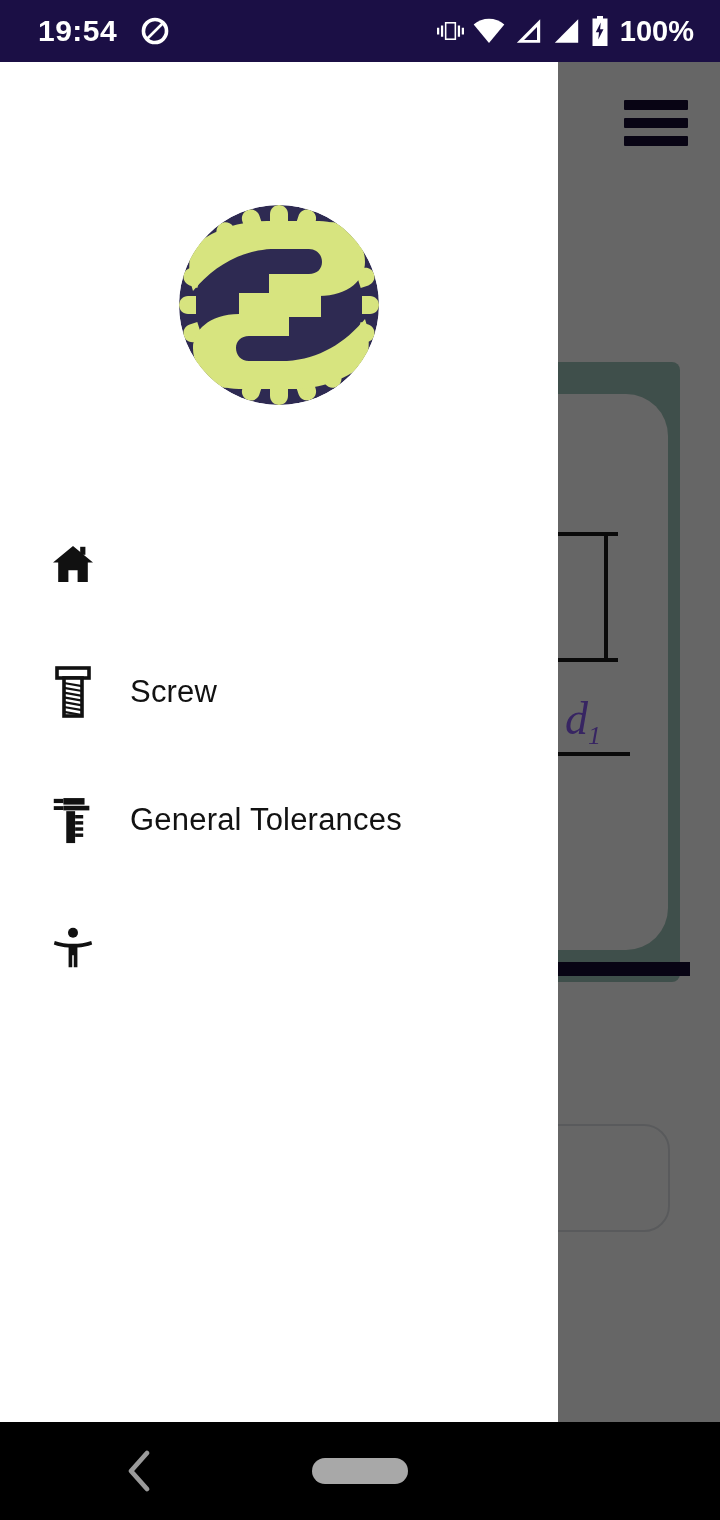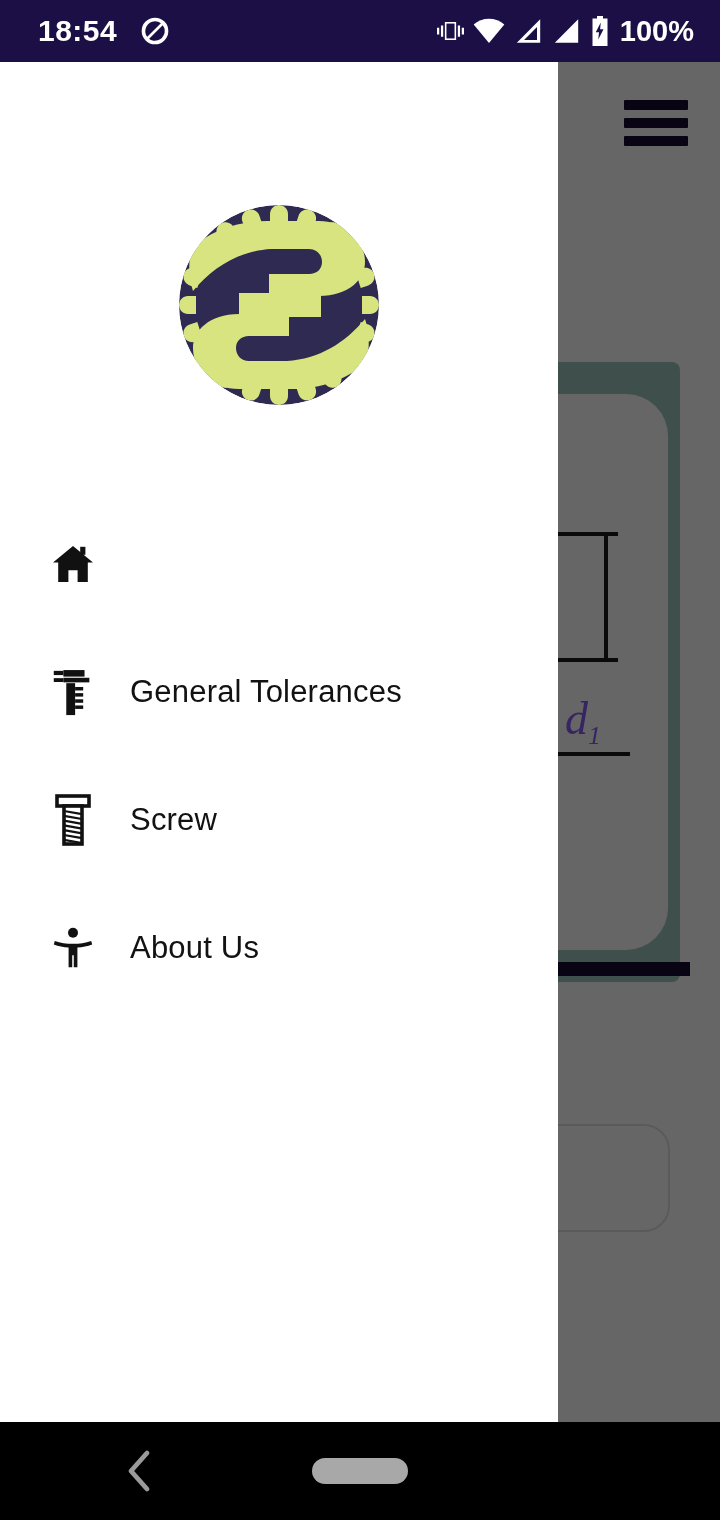--- a/index.html
+++ b/index.html
@@ -203,21 +203,21 @@
       <div class="bh-pill">
         <span>= Ø3.4</span>
       </div>
     </div>
 
     <div id="scrim"></div>
   </div>
 
   <div id="statusbar">
     <div id="sb-left">
-      <div id="sb-clock">18:54</div>
+      <div id="sb-clock">19:54</div>
       <svg class="sb-ico" width="32" height="32" viewBox="0 0 24 24">
         <path fill="#fff" d="M12 2a10 10 0 1 0 0 20 10 10 0 0 0 0-20zm0 2.6c1.7 0 3.2.6 4.4 1.6L6.2 16.4A7.4 7.4 0 0 1 12 4.6zm0 14.8c-1.7 0-3.2-.6-4.4-1.6L17.8 7.6A7.4 7.4 0 0 1 12 19.4z"></path>
       </svg>
     </div>
     <div id="sb-right">
       <svg class="sb-ico" width="27" height="28" viewBox="0 0 24 24">
         <path fill="#fff" d="M0 9h2v6H0zm3.5-2h2v10h-2zM7 4h10v16H7z"></path>
         <rect x="8.4" y="5.4" width="7.2" height="13.2" fill="#1b0f45"></rect>
         <path fill="#fff" d="M18.5 7h2v10h-2zM22 9h2v6h-2z"></path>
       </svg>
@@ -290,62 +290,61 @@
         <div class="mi-ico">
           <svg width="48" height="48" viewBox="0 0 24 24">
             <path fill="#111" d="M12 3 2 11.2h2.6V21h5.1v-5.9h4.6V21h5.1v-9.8H22L12 3z"></path>
             <rect x="15.6" y="3.4" width="2.6" height="4" fill="#111"></rect>
           </svg>
         </div>
       </div>
 
       <div class="mi">
         <div class="mi-ico">
-          <svg width="44" height="50" viewBox="0 0 22 26">
-            <rect x="6" y="1.6" width="11" height="3.4" fill="#111"></rect>
-            <rect x="1" y="2" width="5" height="2.2" fill="#111"></rect>
-            <rect x="6" y="5.6" width="13.5" height="2.4" fill="#111"></rect>
-            <rect x="1" y="5.8" width="5" height="2" fill="#111"></rect>
-            <rect x="7.5" y="8.4" width="4.6" height="16.6" fill="#111"></rect>
-            <rect x="12.1" y="10.4" width="4.2" height="1.8" fill="#111"></rect>
-            <rect x="12.1" y="13.6" width="4.2" height="1.8" fill="#111"></rect>
-            <rect x="12.1" y="16.8" width="4.2" height="1.8" fill="#111"></rect>
-            <rect x="12.1" y="20" width="4.2" height="1.8" fill="#111"></rect>
-          </svg>
-        </div>
-        <div class="mi-label">General Tolerances</div>
-      </div>
-
-      <div class="mi">
-        <div class="mi-ico">
           <svg width="38" height="54" viewBox="0 0 19 27">
             <rect x="1.5" y="1.5" width="16" height="5" fill="#fff" stroke="#111" stroke-width="1.8"></rect>
             <rect x="5" y="6.5" width="9" height="19" fill="#fff" stroke="#111" stroke-width="1.8"></rect>
             <g stroke="#111" stroke-width="1.1">
               <line x1="5" y1="9" x2="14" y2="10.6"></line>
               <line x1="5" y1="11.4" x2="14" y2="13"></line>
               <line x1="5" y1="13.8" x2="14" y2="15.4"></line>
               <line x1="5" y1="16.2" x2="14" y2="17.8"></line>
               <line x1="5" y1="18.6" x2="14" y2="20.2"></line>
               <line x1="5" y1="21" x2="14" y2="22.6"></line>
               <line x1="5" y1="23.4" x2="14" y2="25"></line>
             </g>
           </svg>
         </div>
         <div class="mi-label">Screw</div>
       </div>
 
       <div class="mi">
         <div class="mi-ico">
+          <svg width="44" height="50" viewBox="0 0 22 26">
+            <rect x="6" y="1.6" width="11" height="3.4" fill="#111"></rect>
+            <rect x="1" y="2" width="5" height="2.2" fill="#111"></rect>
+            <rect x="6" y="5.6" width="13.5" height="2.4" fill="#111"></rect>
+            <rect x="1" y="5.8" width="5" height="2" fill="#111"></rect>
+            <rect x="7.5" y="8.4" width="4.6" height="16.6" fill="#111"></rect>
+            <rect x="12.1" y="10.4" width="4.2" height="1.8" fill="#111"></rect>
+            <rect x="12.1" y="13.6" width="4.2" height="1.8" fill="#111"></rect>
+            <rect x="12.1" y="16.8" width="4.2" height="1.8" fill="#111"></rect>
+            <rect x="12.1" y="20" width="4.2" height="1.8" fill="#111"></rect>
+          </svg>
+        </div>
+        <div class="mi-label">General Tolerances</div>
+      </div>
+
+      <div class="mi">
+        <div class="mi-ico">
           <svg width="46" height="48" viewBox="0 0 24 24">
             <circle cx="12" cy="4" r="2.6" fill="#111"></circle>
             <path fill="#111" d="M21.5 8.3c-2.9 1-6.1 1.5-9.5 1.5s-6.6-.5-9.5-1.5L2 10.2c2.4.9 5 1.4 7.7 1.6V22h1.9v-6.2h.8V22h1.9V11.8c2.7-.2 5.3-.7 7.7-1.6l-.5-1.9z"></path>
           </svg>
         </div>
-        <div class="mi-label">About Us</div>
       </div>
 
     </div>
   </div>
 
   <div id="navbar">
     <div id="nav-back">
       <svg width="30" height="44" viewBox="0 0 15 22">
         <polyline points="11,2 3,11 11,20" fill="none" stroke="#9a9a9a" stroke-width="2.4" stroke-linecap="round" stroke-linejoin="round"></polyline>
       </svg>

